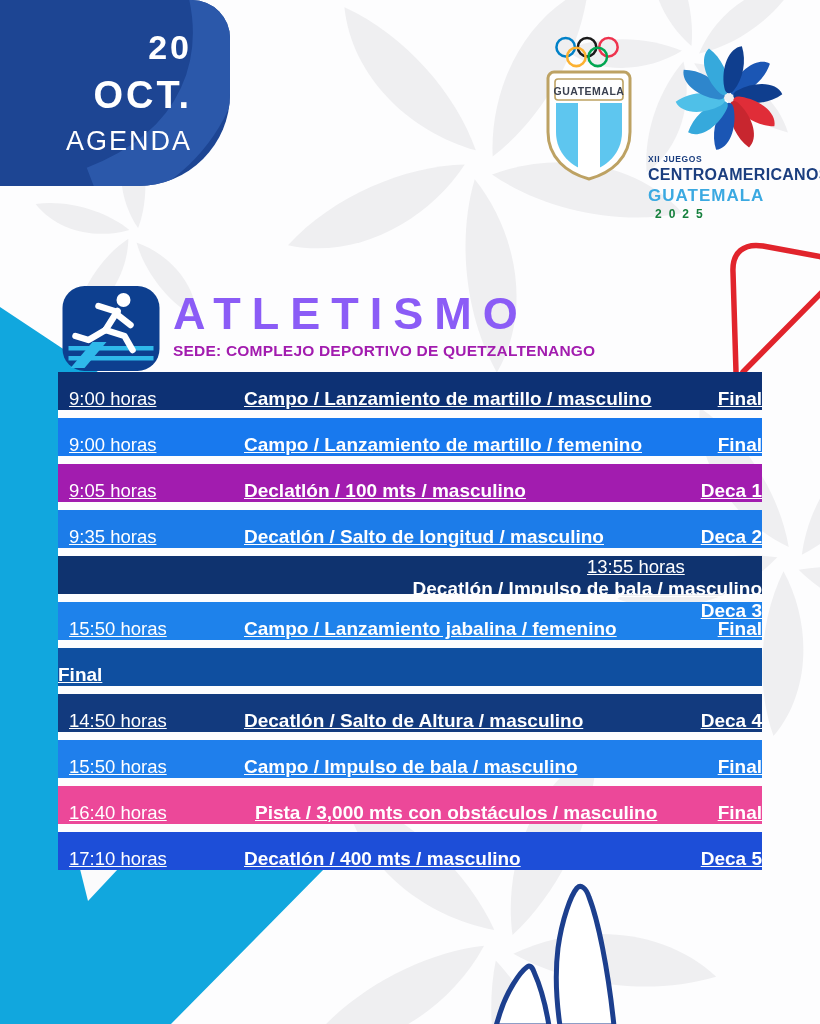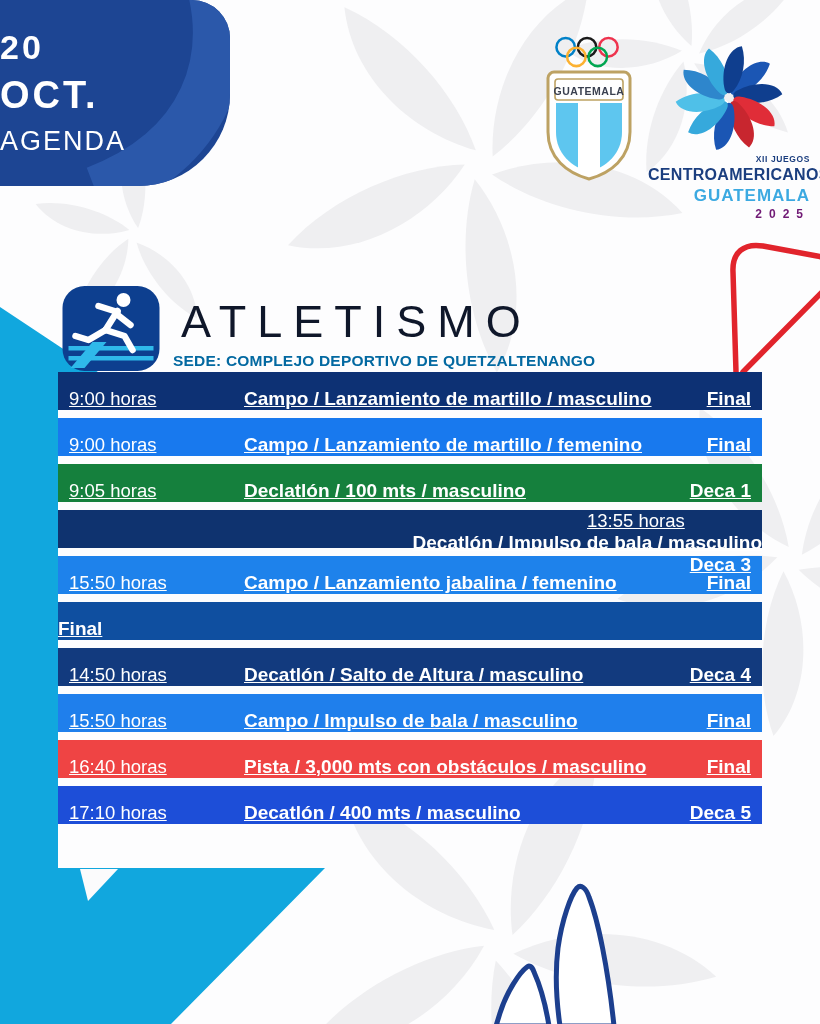--- a/index.html
+++ b/index.html
@@ -12,50 +12,50 @@
   .cyan-shape{width:820px;height:1024px;background:#11A7DE;
     clip-path:polygon(0px 307px,110px 380px,58px 380px,58px 868px,325px 868px,171px 1024px,0px 1024px);}
   .white-notch{left:80px;top:869px;width:42px;height:34px;background:#FBFBFC;
     clip-path:polygon(0px 0px,38px 0px,8px 32px);}
   .swirl-svg{width:820px;height:1024px;pointer-events:none;}
 
   
   .badge{left:0;top:0;width:230px;height:186px;background:#1D4593;
     border-radius:0 38px 92px 0;overflow:hidden;color:#fff;}
   .badge svg{position:absolute;left:0;top:0;}
-  .badge-text{position:absolute;left:0;top:28px;width:192px;text-align:left;}
+  .badge-text{position:absolute;left:0;top:28px;width:192px;text-align:right;}
   .badge-day{font-size:34px;font-weight:800;letter-spacing:3px;}
   .badge-month{font-size:38px;font-weight:800;letter-spacing:3px;margin-top:7px;}
   .badge-label{font-size:27px;font-weight:400;letter-spacing:2px;margin-top:9px;}
 
   
   .olympic-logo{left:536px;top:36px;width:106px;text-align:center;}
   .olympic-logo svg{display:block;margin:0 auto;}
   .shield-text{font-family:"Liberation Sans",sans-serif;}
 
   
-  .games-logo{left:648px;top:44px;width:162px;text-align:right;color:#1B3E7F;}
+  .games-logo{left:648px;top:44px;width:162px;text-align:left;color:#1B3E7F;}
   .games-logo svg{display:block;margin:0 auto;}
   .gl-1{font-size:8.5px;font-weight:700;letter-spacing:.6px;margin-top:2px;}
   .gl-2{font-size:16px;font-weight:700;letter-spacing:.3px;margin-top:2px;}
   .gl-3{font-size:17px;font-weight:800;letter-spacing:1px;color:#3BA9E1;margin-top:2px;}
-  .gl-4{font-size:12px;font-weight:800;letter-spacing:7px;padding-left:7px;color:#701a75;margin-top:1px;}
+  .gl-4{font-size:12px;font-weight:800;letter-spacing:7px;padding-left:7px;color:#15803d;margin-top:1px;}
 
   
   .sport-header{left:62px;top:286px;display:flex;gap:13px;}
   .sport-text{padding-top:5px;}
-  .sport-title{font-size:45px;font-weight:400;letter-spacing:11px;color:#0f172a;line-height:1;margin:8px;}
-  .sport-venue{font-size:15.5px;font-weight:700;letter-spacing:.2px;color:#0369a1;margin-top:6px;}
+  .sport-title{font-size:45px;font-weight:700;letter-spacing:11px;color:#8b5cf6;line-height:1;margin:0;}
+  .sport-venue{font-size:15.5px;font-weight:700;letter-spacing:.2px;color:#a21caf;margin-top:6px;}
 
   
   .schedule{left:58px;top:372px;width:704px;}
   .row{display:flex;align-items:flex-end;height:38px;margin-bottom:8px;color:#fff;text-decoration:underline;}
   .cell-time{width:175px;padding-left:11px;font-size:18.5px;font-weight:400;flex:none;}
   .cell-event{flex:1;font-size:19px;font-weight:700;text-align:left;}
-  .cell-status{padding-right:11px;font-size:19px;font-weight:700;text-align:right;}
+  .cell-status{font-size:19px;font-weight:700;text-align:right;}
 </style>
 </head>
 <body>
 
 <div class="poster">
 
   <svg class="abs bg-pattern" viewBox="0 0 820 1024">
     <g fill="#EFEFF1">
       <g transform="translate(480,165)">
         <path d="M14,6 C70,-34 150,-44 208,-6 C148,24 70,26 14,6 Z" transform="rotate(15)"></path>
@@ -190,24 +190,29 @@
     <div class="row" style="background-color: rgb(13, 49, 116);">
       <span class="cell-time">9:00 horas</span>
       <span class="cell-event">Campo / Lanzamiento de martillo / masculino</span>
       <span class="cell-status">Final</span>
     </div>
     <div class="row" style="background-color: rgb(24, 121, 238);">
       <span class="cell-time">9:00 horas</span>
       <span class="cell-event">Campo / Lanzamiento de martillo / femenino</span>
       <span class="cell-status">Final</span>
     </div>
-    <div class="row" style="background-color: #15803d;">
+    <div class="row" style="background-color: #a21caf;">
       <span class="cell-time">9:05 horas</span>
       <span class="cell-event">Declatlón / 100 mts / masculino</span>
       <span class="cell-status">Deca 1</span>
+    </div>
+    <div class="row" style="background-color: rgb(28, 124, 233);">
+      <span class="cell-time">9:35 horas</span>
+      <span class="cell-event">Decatlón / Salto de longitud / masculino</span>
+      <span class="cell-status">Deca 2</span>
     </div>
     <div class="row" style="background-color: rgb(15, 51, 111); flex-direction: column;">
       <span class="cell-time">13:55 horas</span>
       <span class="cell-event">Decatlón / Impulso de bala / masculino</span>
       <span class="cell-status">Deca 3</span>
     </div>
     <div class="row" style="background-color: rgb(30, 130, 235);">
       <span class="cell-time">15:50 horas</span>
       <span class="cell-event">Campo / Lanzamiento jabalina / femenino</span>
       <span class="cell-status">Final</span>
@@ -218,21 +223,21 @@
     <div class="row" style="background-color: rgb(18, 58, 126);">
       <span class="cell-time">14:50 horas</span>
       <span class="cell-event">Decatlón / Salto de Altura / masculino</span>
       <span class="cell-status">Deca 4</span>
     </div>
     <div class="row" style="background-color: rgb(31, 127, 236);">
       <span class="cell-time">15:50 horas</span>
       <span class="cell-event">Campo / Impulso de bala / masculino</span>
       <span class="cell-status">Final</span>
     </div>
-    <div class="row" style="background-color: #ef4444;">
+    <div class="row" style="background-color: #ec4899; gap: 11px;">
       <span class="cell-time">16:40 horas</span>
       <span class="cell-event">Pista / 3,000 mts con obstáculos / masculino</span>
       <span class="cell-status">Final</span>
     </div>
     <div class="row" style="background-color: #1d4ed8;">
       <span class="cell-time">17:10 horas</span>
       <span class="cell-event">Decatlón / 400 mts / masculino</span>
       <span class="cell-status">Deca 5</span>
     </div>
   </div>

